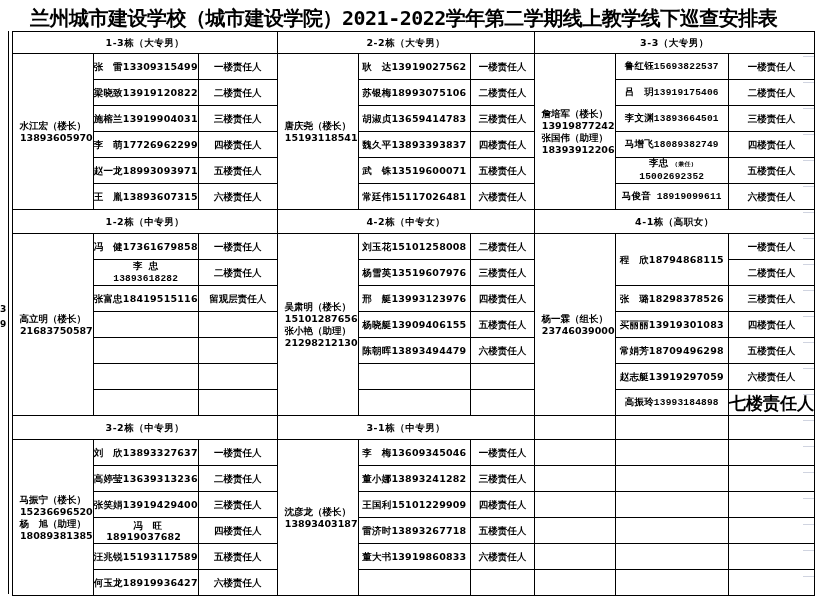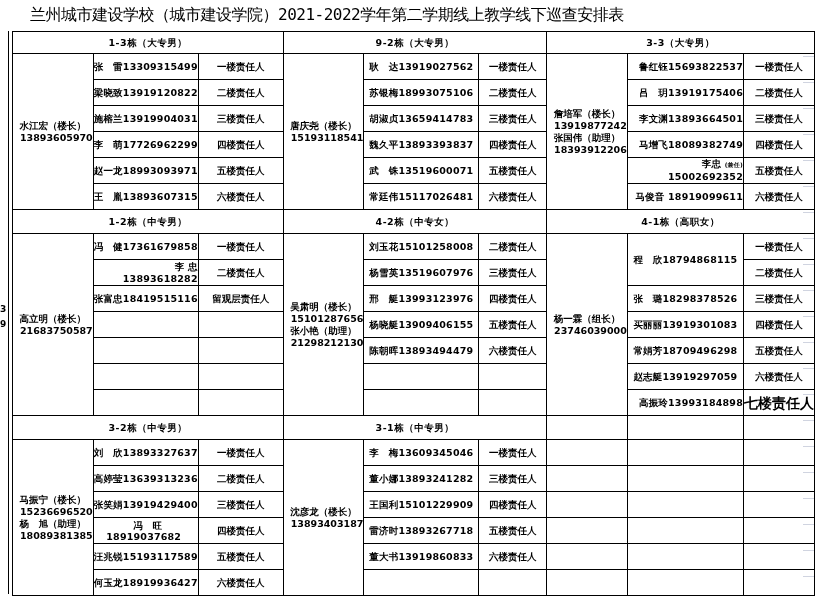--- a/index.html
+++ b/index.html
@@ -1,33 +1,33 @@
 <!DOCTYPE html>
 <html><head>
 <meta charset="utf-8">
 <style>
   html, body { margin:0; padding:0; background:#fff; }
   body { width:815px; height:599px; overflow:hidden; position:relative; font-family:"DejaVu Sans", sans-serif; color:#000; }
   .title { position:absolute; left:0; top:0; width:815px; height:31px; }
-  .title span { position:absolute; left:30px; top:5px; font-family:"DejaVu Sans Mono", monospace; font-size:16px; font-weight:normal; letter-spacing:-0.5px; white-space:nowrap; }
+  .title span { position:absolute; left:30px; top:5px; font-family:"DejaVu Sans Mono", monospace; font-size:20px; font-weight:bold; letter-spacing:-0.5px; white-space:nowrap; }
   .gridlines { position:absolute; right:0; top:31px; width:12px; height:568px;
      background: repeating-linear-gradient(to bottom, transparent 0, transparent 25px, #d0d4e0 25px, #d0d4e0 26px); }
   .lefttrim { position:absolute; left:0; top:31px; width:8px; height:563px; border-right:1px solid #000; }
   .lefttrim .frag { position:absolute; left:0; font-size:9px; font-weight:bold; }
   table.sheet { position:absolute; left:12px; top:31px; border-collapse:collapse; table-layout:fixed; }
   table.sheet td { border:1.5px solid #000; padding:0; text-align:center; vertical-align:middle; font-size:9.5px; font-weight:bold; line-height:12px; overflow:hidden; white-space:nowrap; }
   td.sec { font-size:10px; letter-spacing:0.5px; }
   td.leader { text-align:left; padding-left:3px; white-space:normal; font-size:9.5px; line-height:12px; }
   td.leader div { white-space:nowrap; }
   td.leader .ph { padding-left:7px; }
   td.member { text-align:left; padding-left:6px; letter-spacing:0.2px; }
-  td.member.center { text-align:right; padding-left:0; }
+  td.member.center { text-align:center; padding-left:0;font-family:Liberation Mono, monospace; }
   td.member .note { font-size:6px; }
   td.role { font-size:9.5px; }
-  td.role.big { font-size:14px;text-align:right; }
+  td.role.big { font-size:17px;text-align:right; }
 </style>
 </head>
 <body>
 
 <div class="title">
   <span>兰州城市建设学校（城市建设学院）2021-2022学年第二学期线上教学线下巡查安排表</span>
 </div>
 
 <div class="lefttrim">
   <span class="frag" style="top:273px">3</span>
@@ -45,21 +45,21 @@
       <col style="width:116px">
       <col style="width:70px">
     <col style="width:78px">
       <col style="width:117px">
       <col style="width:70px">
   </colgroup>
 
   <tbody>
       <tr style="height:22px">
     <td colspan="3" class="sec">1-3栋（大专男）</td>
-    <td colspan="3" class="sec">9-2栋（大专男）</td>
+    <td colspan="3" class="sec">2-2栋（大专男）</td>
     <td colspan="3" class="sec">3-3（大专男）</td>
   </tr>
 
   <tr style="height:26px">
     <td rowspan="6" class="leader">
       <div>水江宏（楼长）</div>
       <div class="ph">13893605970</div>
     </td>
     <td class="member">张　雷13309315499</td>
     <td class="role">一楼责任人</td>

